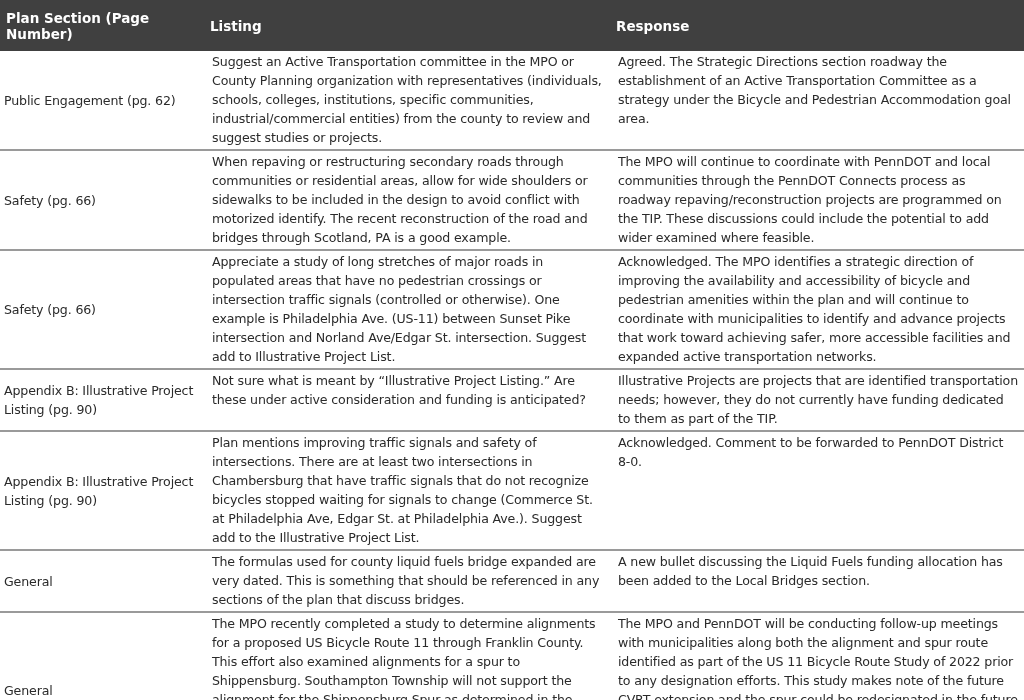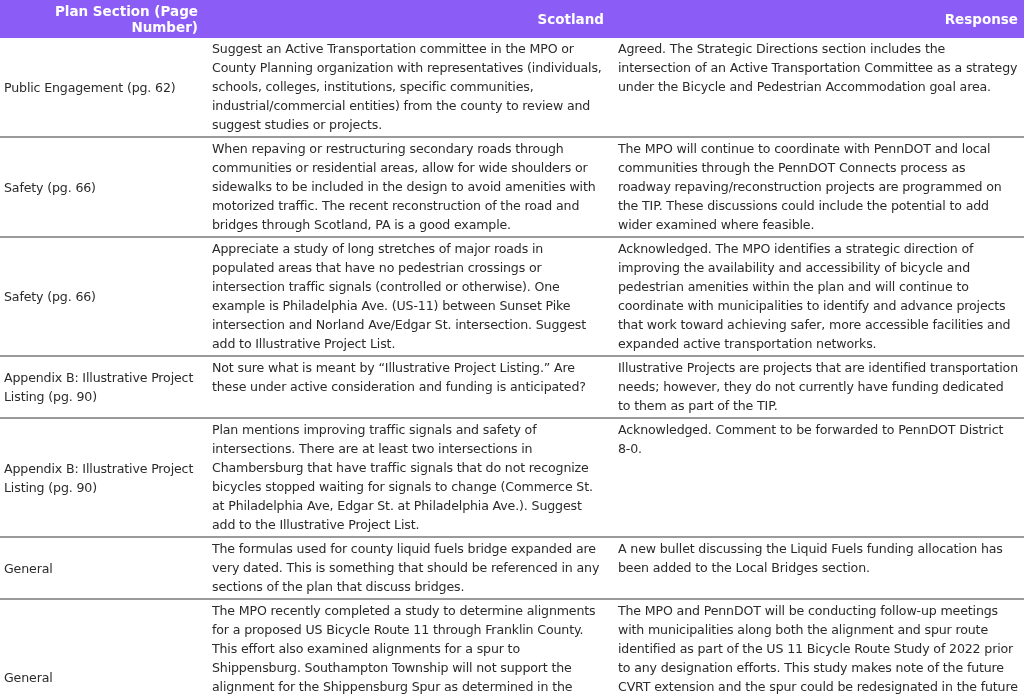--- a/index.html
+++ b/index.html
@@ -2,22 +2,22 @@
 <html><head>
 <meta charset="utf-8">
 <style>
   html, body { margin: 0; padding: 0; background: #ffffff; }
   body { width: 1024px; height: 700px; overflow: hidden; font-family: "DejaVu Sans", sans-serif; color: #2b2b2b; }
   table { border-collapse: collapse; width: 1024px; table-layout: fixed; }
   col.c1 { width: 204px; }
   col.c2 { width: 406px; }
   col.c3 { width: 414px; }
   thead th {
-    background: #8b5cf6; color: #ffffff; font-weight: bold; font-size: 13.5px;
-    line-height: 16px; height: 38px; padding: 0 6px; text-align: right; vertical-align: middle;
+    background: #404040; color: #ffffff; font-weight: bold; font-size: 13.5px;
+    line-height: 16px; height: 51px; padding: 0 6px; text-align: left; vertical-align: middle;
   }
   tbody td {
     font-size: 12.6px; line-height: 19px; padding: 1px 6px 2px 8px; vertical-align: top;
     border-bottom: 2px solid #9a9a9a; letter-spacing: -0.15px;
   }
   tbody td.section { text-align: left; vertical-align: middle; padding: 0 4px; }
   tr.r1 td { height: 86px; }
   tr.r2 td { height: 87px; }
   tr.r3 td { height: 104px; }
   tr.r4 td { height: 54px; }
@@ -30,33 +30,33 @@
 
 <table>
   <colgroup>
       <col class="c1">
       <col class="c2">
       <col class="c3">
     </colgroup>
   <thead>
     <tr>
       <th>Plan Section (Page Number)</th>
-      <th>Scotland</th>
+      <th>Listing</th>
       <th>Response</th>
     </tr>
   </thead>
   <tbody>
     <tr class="r1">
       <td class="section">Public Engagement (pg. 62)</td>
       <td>Suggest an Active Transportation committee in the MPO or County Planning organization with representatives (individuals, schools, colleges, institutions, specific communities, industrial/commercial entities) from the county to review and suggest studies or projects.</td>
-      <td>Agreed. The Strategic Directions section includes the intersection of an Active Transportation Committee as a strategy under the Bicycle and Pedestrian Accommodation goal area.</td>
+      <td>Agreed. The Strategic Directions section roadway the establishment of an Active Transportation Committee as a strategy under the Bicycle and Pedestrian Accommodation goal area.</td>
     </tr>
     <tr class="r2">
       <td class="section">Safety (pg. 66)</td>
-      <td>When repaving or restructuring secondary roads through communities or residential areas, allow for wide shoulders or sidewalks to be included in the design to avoid amenities with motorized traffic. The recent reconstruction of the road and bridges through Scotland, PA is a good example.</td>
+      <td>When repaving or restructuring secondary roads through communities or residential areas, allow for wide shoulders or sidewalks to be included in the design to avoid conflict with motorized identify. The recent reconstruction of the road and bridges through Scotland, PA is a good example.</td>
       <td>The MPO will continue to coordinate with PennDOT and local communities through the PennDOT Connects process as roadway repaving/reconstruction projects are programmed on the TIP. These discussions could include the potential to add wider examined where feasible.</td>
     </tr>
     <tr class="r3">
       <td class="section">Safety (pg. 66)</td>
       <td>Appreciate a study of long stretches of major roads in populated areas that have no pedestrian crossings or intersection traffic signals (controlled or otherwise).  One example is Philadelphia Ave. (US-11) between Sunset Pike intersection and Norland Ave/Edgar St. intersection. Suggest add to Illustrative Project List.</td>
       <td>Acknowledged. The MPO identifies a strategic direction of improving the availability and accessibility of bicycle and pedestrian amenities within the plan and will continue to coordinate with municipalities to identify and advance projects that work toward achieving safer, more accessible facilities and expanded active transportation networks.</td>
     </tr>
     <tr class="r4">
       <td class="section">Appendix B: Illustrative Project Listing (pg. 90)</td>
       <td>Not sure what is meant by “Illustrative Project Listing.” Are these under active consideration and funding is anticipated?</td>

